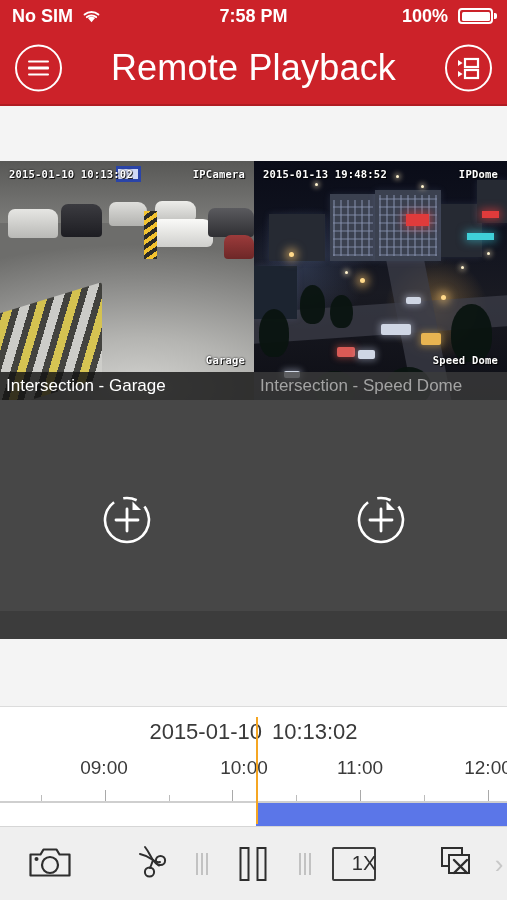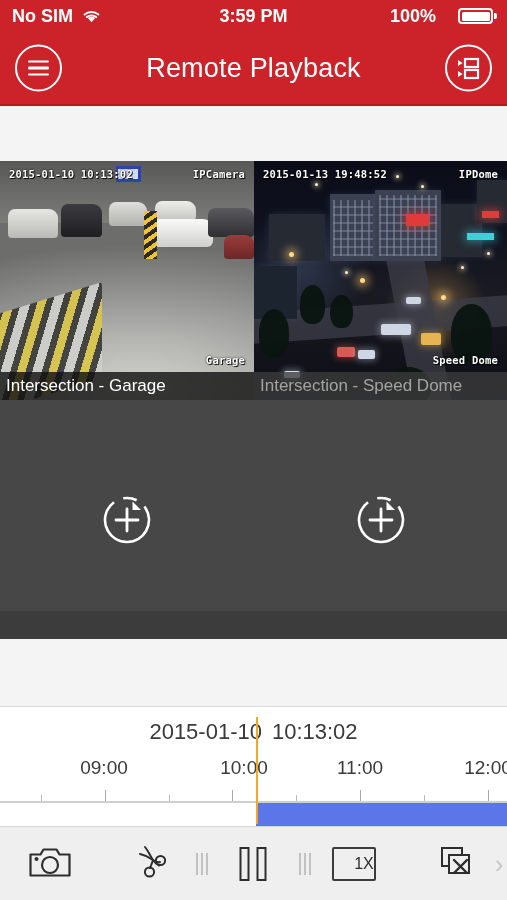--- a/index.html
+++ b/index.html
@@ -14,38 +14,38 @@
 
   
   .statusbar {
     position:absolute; top:0; left:0; width:507px; height:32px;
     background:#cc2229; color:#fff;
     display:flex; align-items:center;
     font-size:18px; font-weight:bold;
   }
   .sb-left { position:absolute; left:12px; display:flex; align-items:center; gap:9px; }
   .sb-center { position:absolute; left:0; width:507px; text-align:center; }
-  .sb-right { position:absolute; right:10px; display:flex; align-items:center; gap:22px; }
+  .sb-right { position:absolute; right:10px; display:flex; align-items:center; gap:10px; }
   .wifi { position:relative; width:19px; height:14px; }
   .wifi svg { display:block; }
   .batt-wrap { display:flex; align-items:center; }
   .batt {
     width:35px; height:16px; border:2px solid #fff; border-radius:4px;
     padding:1.5px; display:flex;
   }
   .batt-fill { flex:1; background:#fff; border-radius:1.5px; }
   .batt-nub { width:3px; height:6px; background:#fff; border-radius:0 2px 2px 0; margin-left:1px; }
 
   
   .navbar {
     position:absolute; top:32px; left:0; width:507px; height:72px;
     background:#cc2229;
     display:flex; align-items:center; justify-content:center;
   }
-  .nav-title { color:#fff; font-size:27px; font-weight:400; letter-spacing:.2px; }
+  .nav-title { color:#fff; font-size:36px; font-weight:400; letter-spacing:.2px; }
   .nav-btn {
     position:absolute; top:50%; transform:translateY(-50%);
     width:47px; height:47px; border:2px solid #fff; border-radius:50%;
     display:flex; align-items:center; justify-content:center;
     cursor:pointer;
   }
   .nav-btn.left { left:15px; }
   .nav-btn.right { right:15px; }
   .burger { width:21px; display:flex; flex-direction:column; gap:4px; }
   .burger i { display:block; height:2.5px; background:#fff; border-radius:1px; }
@@ -224,21 +224,21 @@
     display:flex; align-items:center;
   }
   .tb-item {
     position:absolute; top:50%; transform:translateY(-50%);
     display:flex; align-items:center; justify-content:center;
     cursor:pointer;
   }
   .speed-box {
     width:44px; height:34px; border:2px solid #3c3c3c; border-radius:2px;
     display:flex; align-items:center; justify-content:center;
-    font-size:16px; color:#2e2e2e; font-weight:500;padding-left:20px;
+    font-size:20px; color:#2e2e2e; font-weight:500;padding-left:20px;
   }
   .step-bars { display:flex; gap:3px; }
   .step-bars i { display:block; width:2px; height:22px; background:#c2c2c2; }
   .pause-bars { display:flex; gap:7px; }
   .pause-bars i { display:block; width:10px; height:34px; border:2.5px solid #2e2e2e; background:transparent; }
   .chev { color:#c8c8c8; font-size:26px; line-height:1; }
 </style>
 </head>
 <body>
 
@@ -248,21 +248,21 @@
     <div class="sb-left">
       <span>No SIM</span>
       <span class="wifi">
         <svg width="19" height="14" viewBox="0 0 19 14">
           <path d="M9.5 13.2 L5.9 8.9 a5.6 5.6 0 0 1 7.2 0 Z" fill="#fff"></path>
           <path d="M2.6 5.5 a10.6 10.6 0 0 1 13.8 0" stroke="#fff" stroke-width="2" fill="none" stroke-linecap="round"></path>
           <path d="M4.9 8.1 a7.2 7.2 0 0 1 9.2 0" stroke="#fff" stroke-width="2" fill="none" stroke-linecap="round"></path>
         </svg>
       </span>
     </div>
-    <div class="sb-center">3:59 PM</div>
+    <div class="sb-center">7:58 PM</div>
     <div class="sb-right">
       <span>100%</span>
       <span class="batt-wrap">
         <span class="batt">
             <span class="batt-fill"></span>
           </span>
         <span class="batt-nub"></span>
       </span>
     </div>
   </div>

